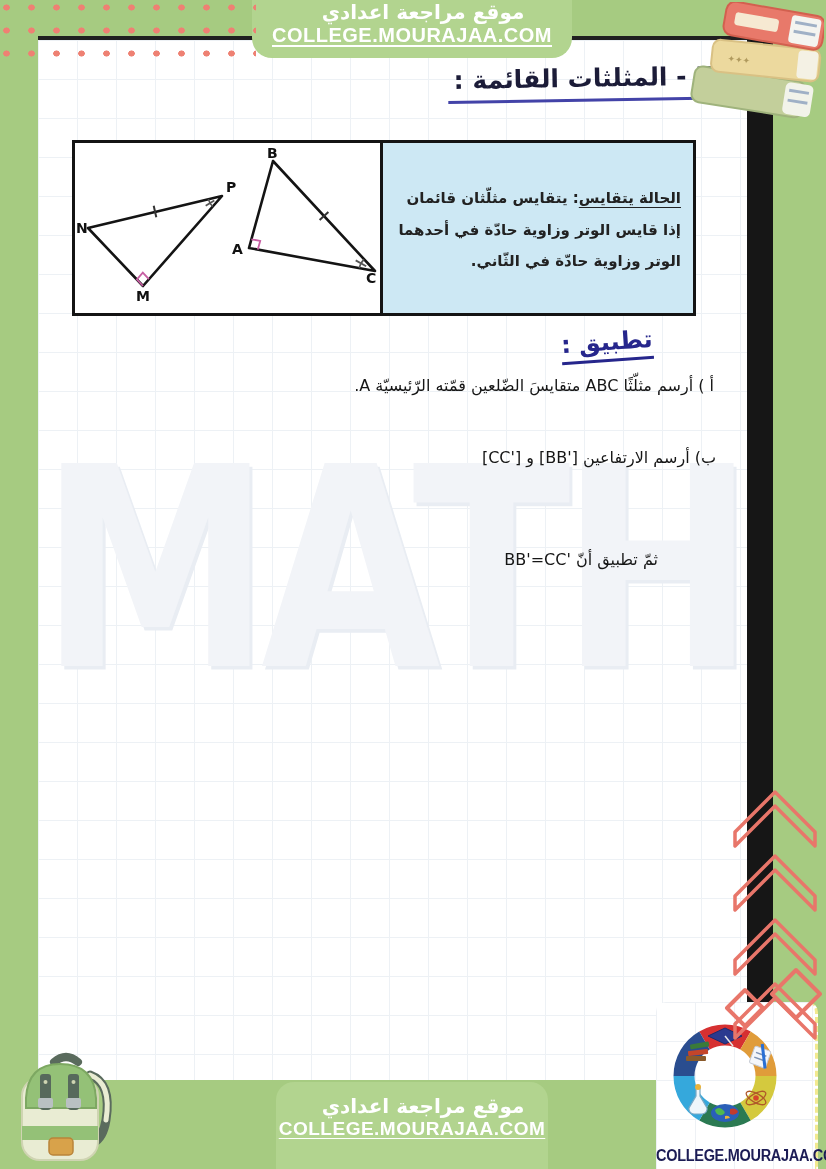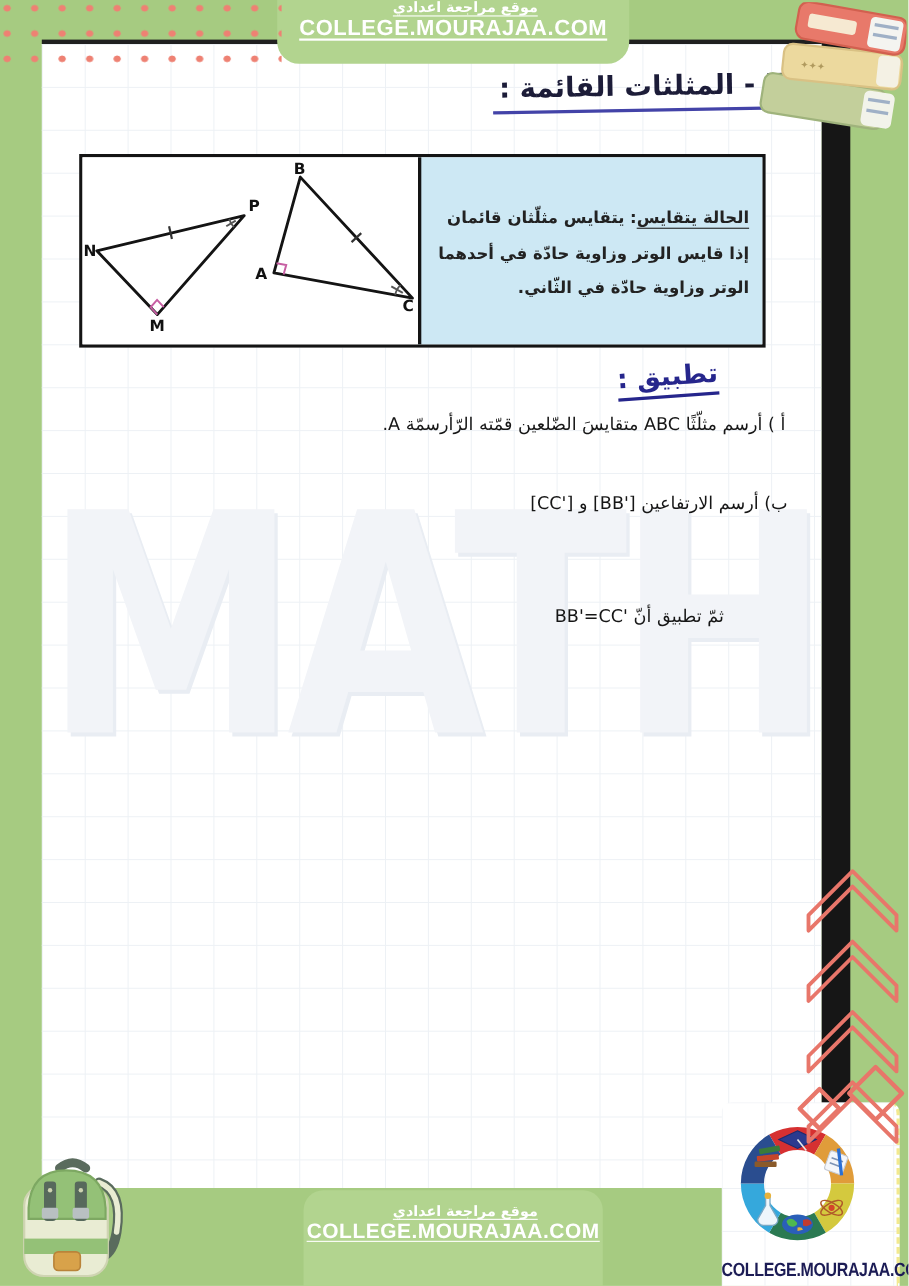--- a/index.html
+++ b/index.html
@@ -22,21 +22,21 @@
 
   
   #dots{left:-6px;top:-4px;width:262px;height:64px;z-index:5;
     background-image:radial-gradient(#ee8173 3px,transparent 3.6px);
     background-size:25px 23px;}
 
   
   .green-tab{background:#b2d48f;text-align:center;color:#fff;z-index:4;}
   #header-tab{left:252px;top:-12px;width:320px;height:70px;border-radius:0 0 20px 20px;padding-top:12px;box-sizing:border-box;}
   #footer-tab{left:276px;top:1082px;width:272px;height:87px;border-radius:18px 18px 0 0;padding-top:12px;box-sizing:border-box;}
-  .tab-ar{font-size:13px;font-weight:700;text-decoration:underline;text-underline-offset:3px;margin-left:22px;}
+  .tab-ar{font-size:20px;font-weight:700;text-underline-offset:3px;margin-left:22px;}
   .tab-domain{font-size:20px;font-weight:700;letter-spacing:.5px;text-decoration:underline;text-underline-offset:3px;
     font-family:"Liberation Sans",sans-serif;}
   #footer-tab .tab-domain{font-size:19px;}
 
   
   #page-title{left:418px;top:64px;width:298px;z-index:3;direction:rtl;text-align:right;
     font-size:25px;font-weight:700;color:#1c1c38;transform:rotate(-1deg);}
   #page-title .tline{display:inline-block;border-bottom:3px solid #4343a8;padding:0 2px 6px 6px;}
 
   
@@ -147,21 +147,21 @@
       <span class="u">الحالة يتقايس</span><span>: يتقايس مثلّثان قائمان إذا قايس الوتر وزاوية حادّة في أحدهما الوتر وزاوية حادّة في الثّاني.</span>
     </div>
   </div>
 
   <div class="abs" id="exercise-heading">
     <span>تطبيق :</span>
   </div>
 
   <div class="abs ex-line" id="item-a">
     <span>أ )</span>
-    <span>أرسم مثلّثًا ABC متقايسَ الضّلعين قمّته الرّأرسمّة A.</span>
+    <span>أرسم مثلّثًا ABC متقايسَ الضّلعين قمّته الرّئيسيّة A.</span>
   </div>
   <div class="abs ex-line" id="item-b">
     <span>ب)</span>
     <span>أرسم الارتفاعين ‎[BB']‎ و ‎[CC']‎</span>
   </div>
   <div class="abs ex-line" id="conclusion">ثمّ تطبيق أنّ ‎BB'=CC'‎</div>
 
   <svg class="abs" id="chevrons" width="100" height="290" viewBox="0 0 100 290">
     <g stroke="#e8766a" stroke-width="3.5" fill="none" stroke-linejoin="round">
       <path d="M10,52 L50,12 L90,52 L90,66 L50,26 L10,66 Z"></path>

